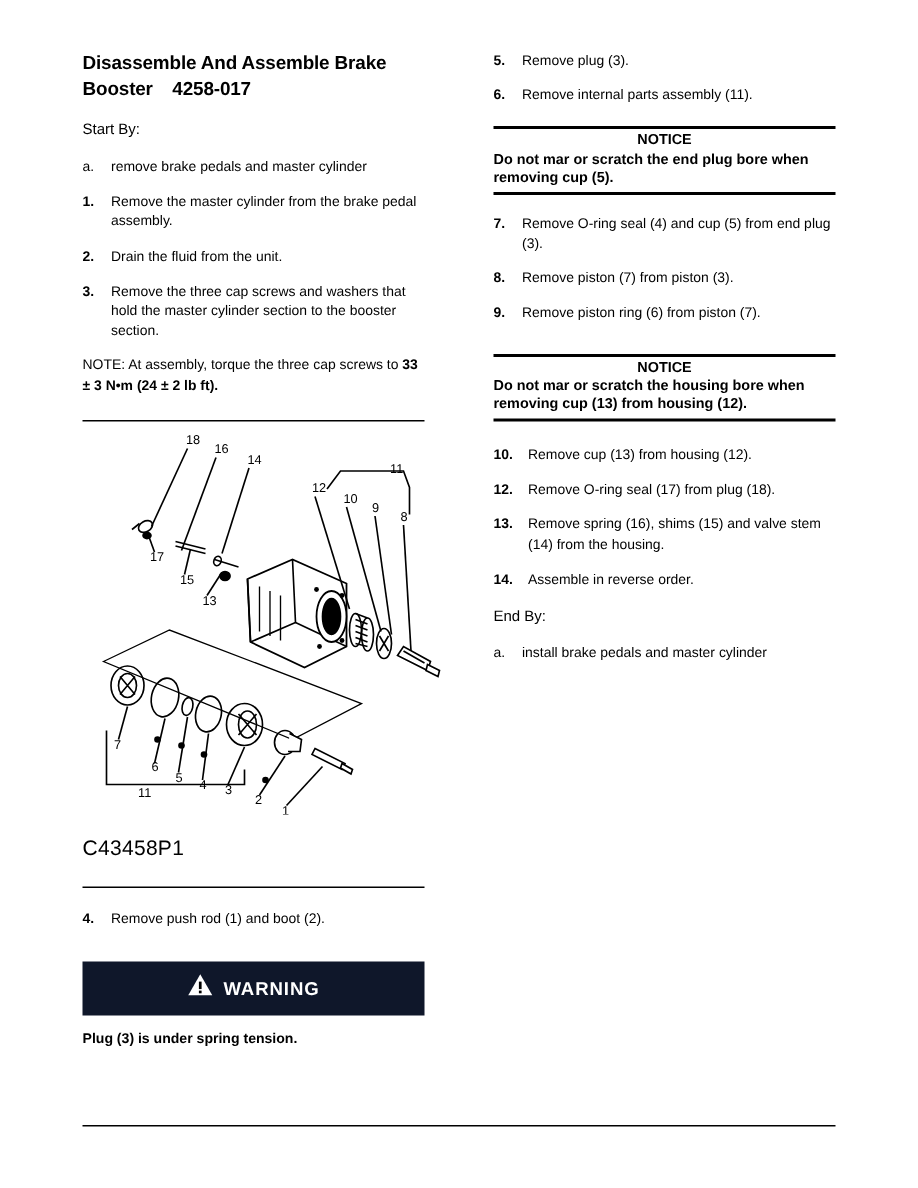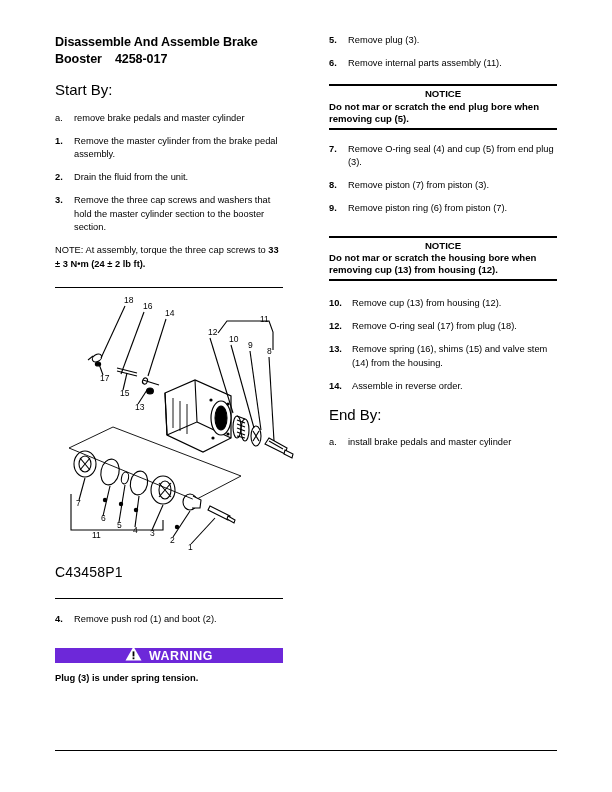--- a/index.html
+++ b/index.html
@@ -28,21 +28,21 @@
   h1.title {
     font-size: 12.6px;
     font-weight: bold;
     line-height: 1.33;
     margin: 0 0 13px 0;
     letter-spacing: -0.1px;
   }
   .title .code { margin-left: 13px; }
 
   .lead {
-    font-size: 15px;
+    font-size: 10px;
     line-height: 1.35;
     margin: 0 0 11px 0;
   }
 
   .item {
     position: relative;
     font-size: 9.3px;
     line-height: 1.42;
     margin: 0 0 10px 0;
     padding-left: 19px;
@@ -91,22 +91,22 @@
     border-top: 1.4px solid #000;
     width: 228px;
   }
 
   .fig-id {
     font-size: 14px;
     letter-spacing: 0.2px;
   }
 
   .warn-bar {
-    background: #6d28d9;
-    height: 15px;
+    background: #0f172a;
+    height: 36px;
     display: flex;
     align-items: center;
     justify-content: center;
     gap: 7px;
   }
   .warn-bar .label {
     color: #fff;
     font-size: 12.4px;
     font-weight: bold;
     letter-spacing: 0.6px;

